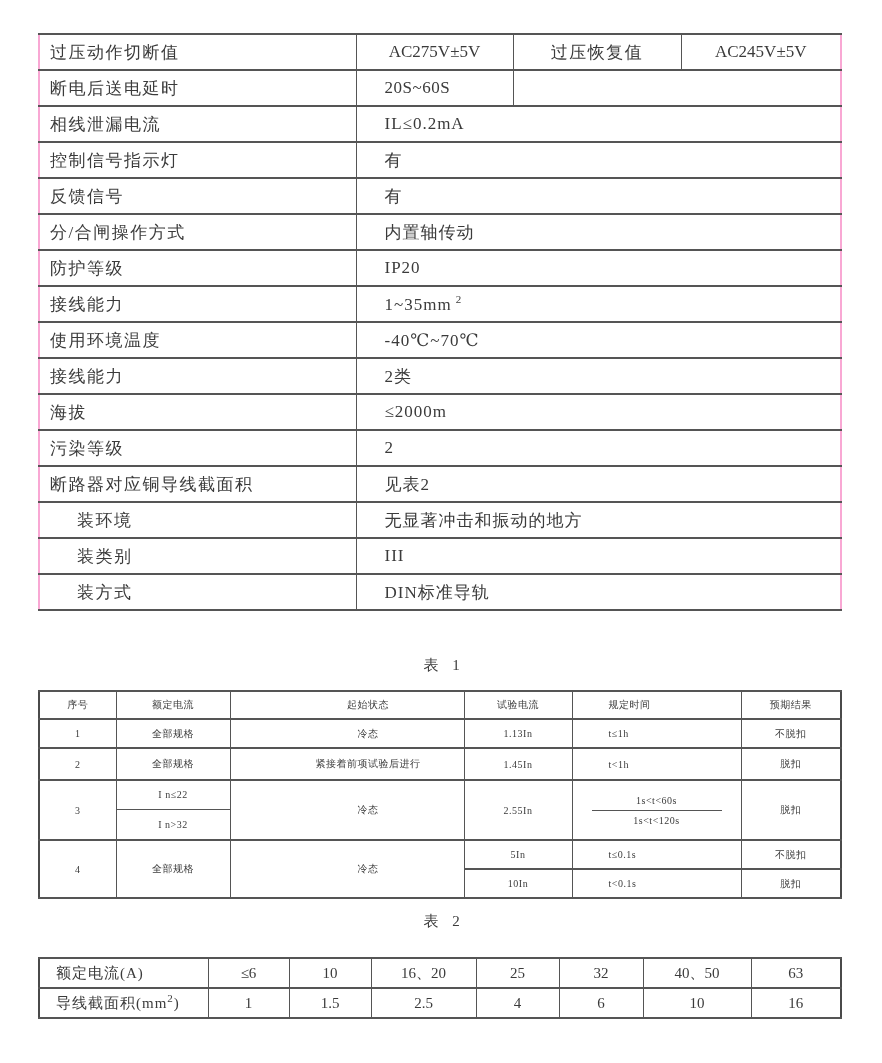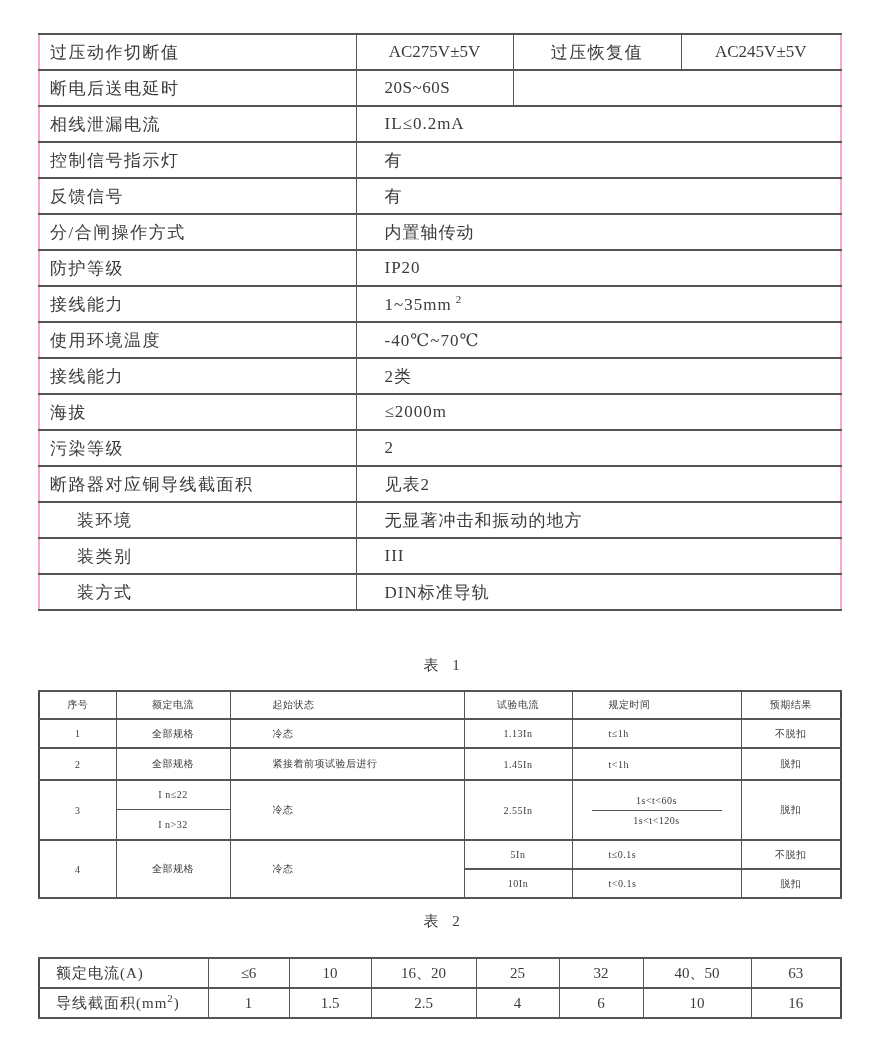--- a/index.html
+++ b/index.html
@@ -36,21 +36,21 @@
   .cap1 { top:656px;text-align:center; }
   .cap2 { top:912px; }
 
   
   .t1 { position:absolute; left:38px; top:690px; width:802px; border:2px solid #4a4a4a; }
   .t1 td {
     border:1px solid #555;
     border-top-width:2px; border-bottom-width:2px;
     font-size:10px; letter-spacing:0.5px; text-align:center;
   }
-  .t1 .l1 { text-align:left; padding-left:42px; }
+  .t1 .l1 { text-align:center; padding-left:42px; }
   .t1 .l2 { text-align:left; padding-left:36px; }
   .t1 .sb { border-bottom-width:1px; }
   .t1 .st { border-top-width:1px; }
   .r28 { height:28px; } .r29 { height:29px; } .r31 { height:31px; } .r32 { height:32px; }
   .frac { width:130px; margin:0 auto; text-align:center; }
   .frac-top { padding-bottom:4px; border-bottom:1px solid #555; }
   .frac-bot { padding-top:4px; }
 
   
   .t2 { position:absolute; left:38px; top:957px; width:802px; border:2px solid #4a4a4a; }

